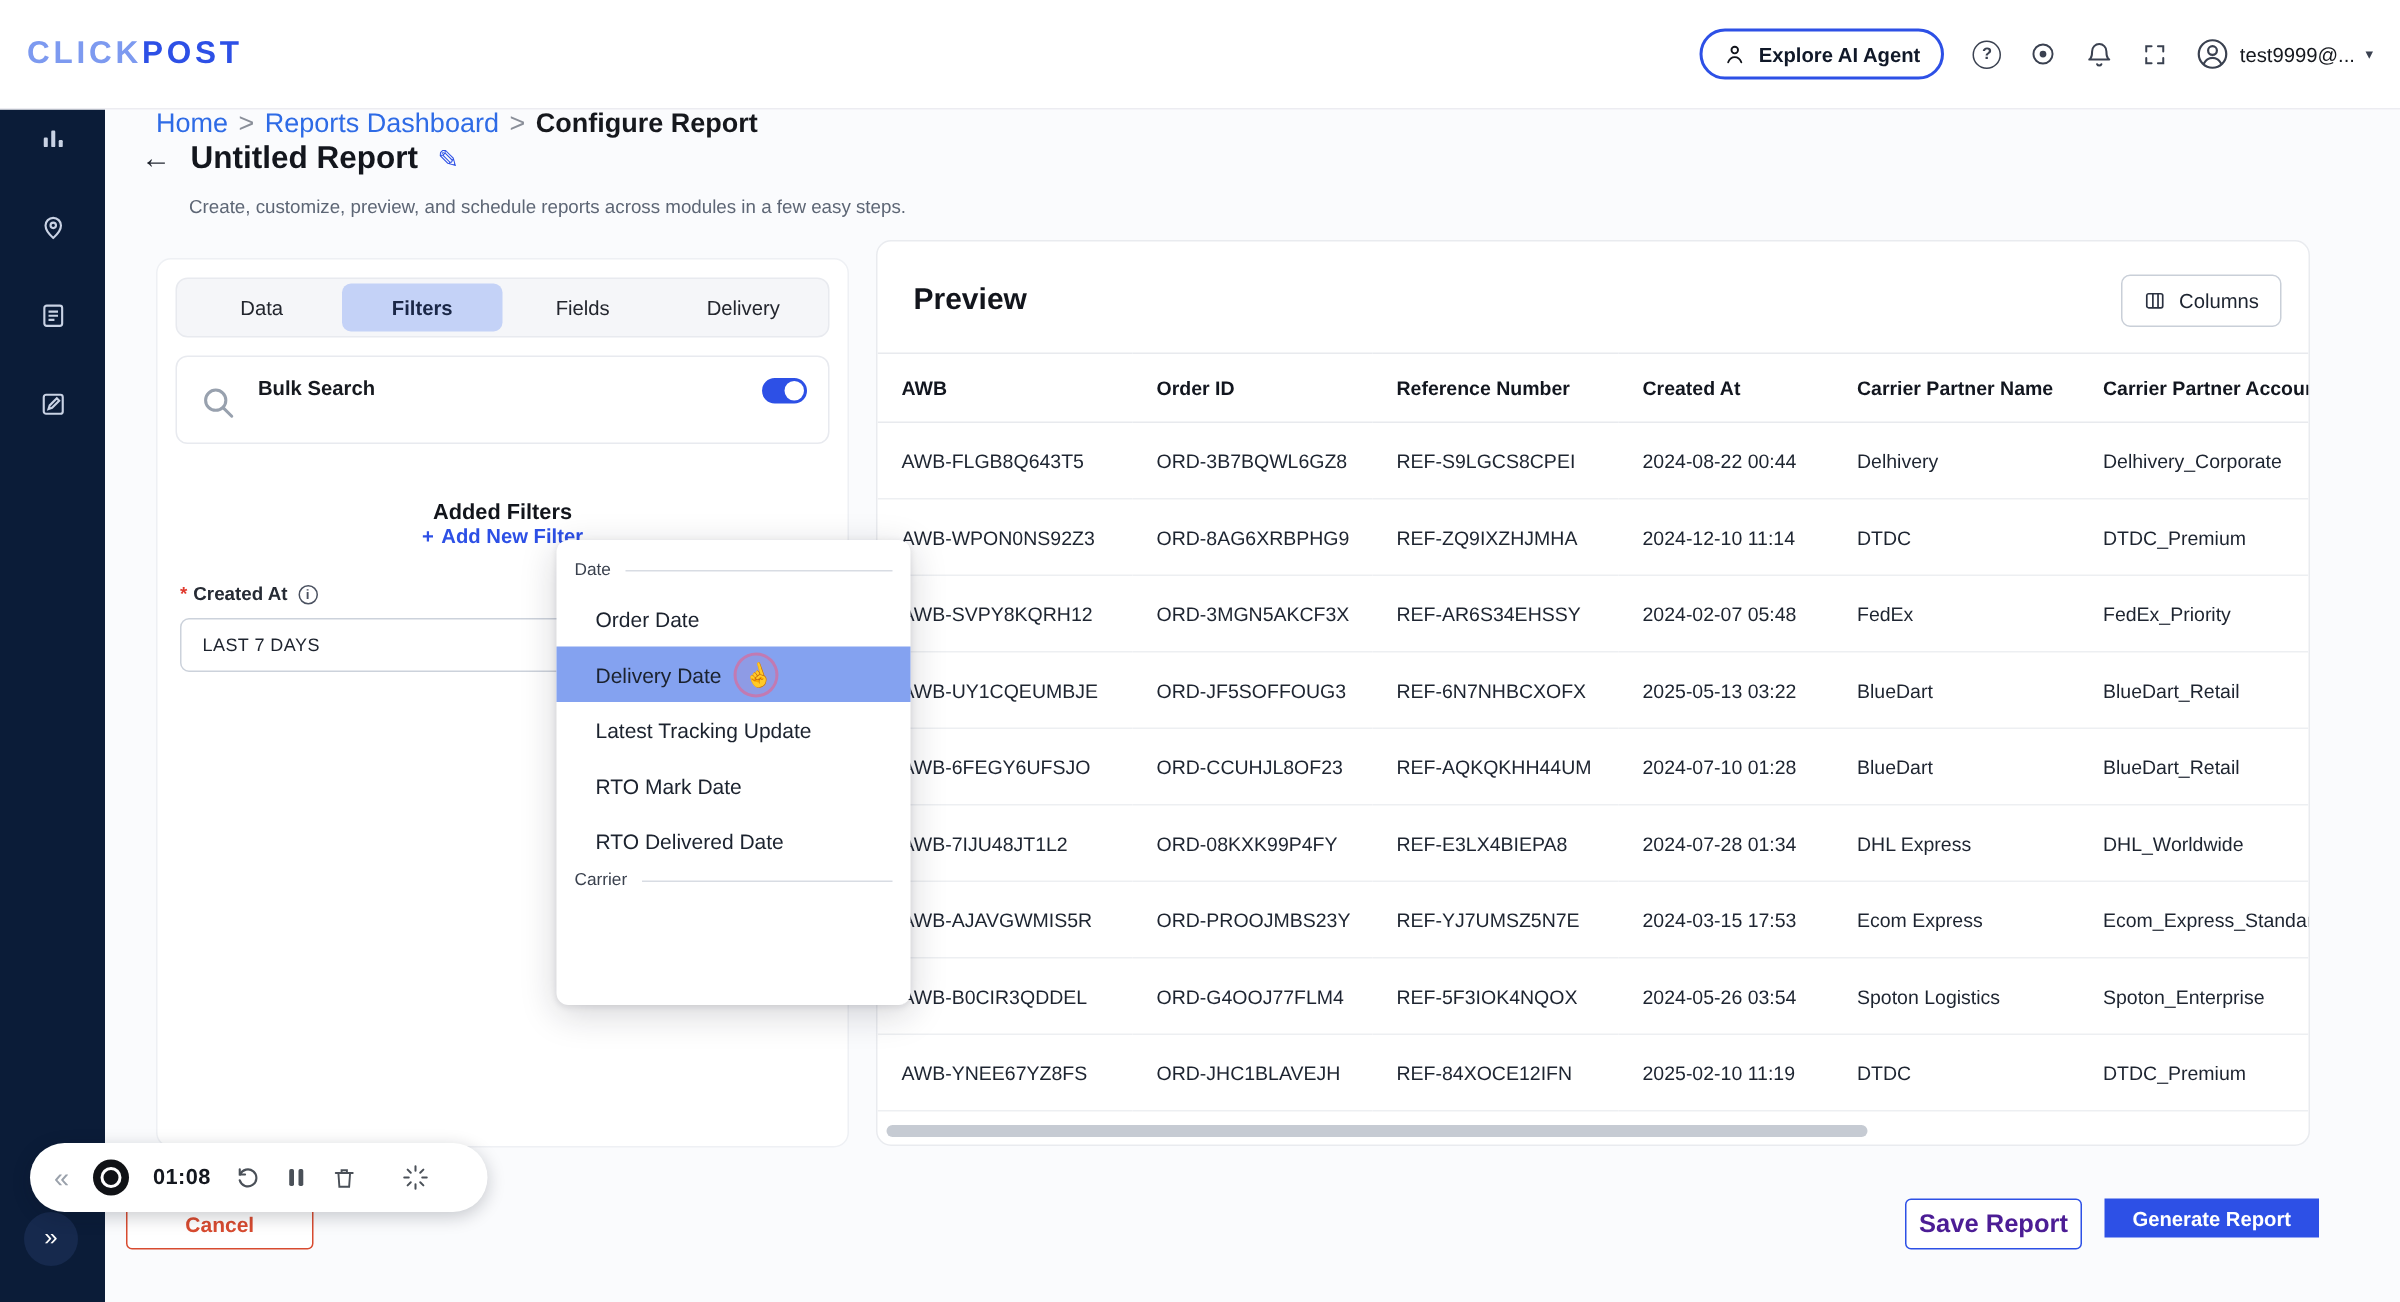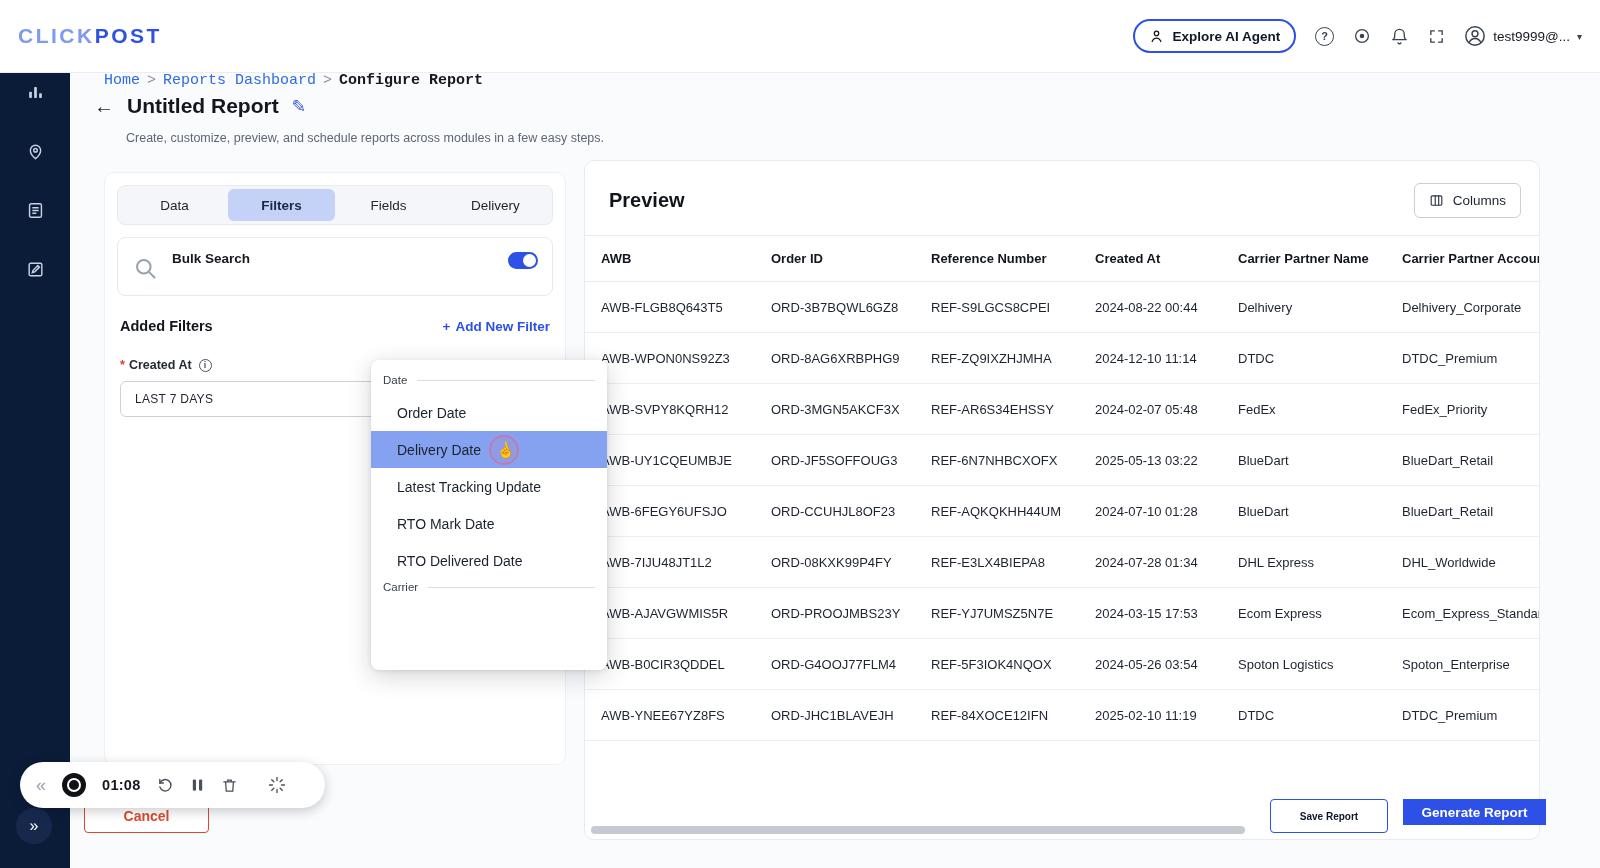--- a/index.html
+++ b/index.html
@@ -48,21 +48,21 @@
   .side-icon { cursor: pointer; display: flex; }
   .sidebar-expand {
     position: absolute; left: 16px; bottom: 24px; width: 36px; height: 36px;
     border-radius: 50%; background: #16294d; color: #fff; font-size: 16px;
     display: flex; align-items: center; justify-content: center; z-index: 65; cursor: pointer;
   }
 
   
   .breadcrumb {
     position: absolute; left: 104px; top: 72px; display: flex; gap: 7px;
-    font-size: 15px; align-items: flex-end; z-index: 5; font-family: Liberation Mono, monospace;
+    font-size: 18px; align-items: flex-end; z-index: 5;
   }
   .crumb-link { color: #2e6be6; cursor: pointer; }
   .crumb-sep { color: #8a8f99; }
   .crumb-current { color: #16181d; font-weight: 700; }
   .title-row { position: absolute; left: 94px; top: 94px; display: flex; align-items: center; gap: 13px; z-index: 5; }
   .back-arrow { font-size: 20px; font-weight: 700; color: #1c212b; cursor: pointer; }
   .page-title { font-size: 21px; font-weight: 700; color: #13161d; }
   .edit-pencil { color: #2d50e6; font-size: 17px; cursor: pointer; }
   .subtitle { position: absolute; left: 126px; top: 131px; font-size: 12.5px; color: #5d6675; z-index: 5; }
 
@@ -85,21 +85,21 @@
     position: relative; margin-top: 12px; border: 1px solid #e8eaef; border-radius: 8px;
     padding: 13px 14px; display: flex; gap: 13px; align-items: flex-start;
   }
   .bulk-title { font-size: 13.5px; font-weight: 700; color: #16191f; margin-bottom: 6px; }
   .bulk-desc { font-size: 11.5px; color: #6c7480; line-height: 1.5; max-width: 305px; }
   .toggle {
     position: absolute; right: 14px; top: 14px; width: 30px; height: 17px;
     border-radius: 9px; background: #2d50e6; cursor: pointer;
   }
   .toggle .knob { position: absolute; right: 2px; top: 2px; width: 13px; height: 13px; border-radius: 50%; background: #fff; }
-  .filters-row { display: flex; justify-content: space-between; align-items: center; margin-top: 22px; padding: 0 3px; }
+  .filters-row { display: flex; justify-content: space-between; align-items: center; margin-top: 38px; padding: 0 3px; flex-direction: column; }
   .added-filters { font-size: 14.5px; font-weight: 700; color: #12151c; }
   .add-new { color: #2d50e6; font-size: 13.5px; font-weight: 600; display: flex; align-items: center; gap: 5px; cursor: pointer; }
   .created-label { margin-top: 24px; padding: 0 3px; display: flex; align-items: center; gap: 4px; font-size: 12.5px; font-weight: 600; color: #262b34; }
   .req { color: #e03a2e; }
   .info-i {
     width: 13px; height: 13px; border: 1px solid #4a5160; border-radius: 50%;
     font-size: 9px; font-weight: 600; color: #4a5160; margin-left: 3px;
     display: inline-flex; align-items: center; justify-content: center; cursor: pointer;
   }
   .select-box {
@@ -125,21 +125,21 @@
   .click-ring {
     position: absolute; left: 118px; top: 50%; transform: translateY(-50%);
     width: 30px; height: 30px; border-radius: 50%;
     border: 2.5px solid rgba(236,94,134,0.55); background: rgba(236,94,134,0.10);
     display: flex; align-items: center; justify-content: center;
   }
   .hand { font-size: 15px; color: #23272e; transform: rotate(-18deg) translate(1px,1px); }
 
   
   .preview {
-    position: absolute; left: 584px; top: 160px; width: 956px; height: 680px;
+    position: absolute; left: 584px; top: 160px; width: 956px; height: 604px;
     background: #fff; border: 1px solid #e9ebef; border-radius: 10px;
     z-index: 10; overflow: hidden;
   }
   .preview-head { display: flex; justify-content: space-between; align-items: center; padding: 22px 18px 17px 24px; }
   .preview-title { font-size: 20px; font-weight: 700; color: #12151c; }
   .columns-btn {
     display: flex; align-items: center; gap: 9px; height: 35px; padding: 0 14px;
     border: 1px solid #c9cfd8; border-radius: 6px; background: #fff;
     font-size: 13.5px; color: #1d2430; cursor: pointer;
   }
@@ -169,22 +169,22 @@
   .rec-icon { display: flex; cursor: pointer; }
 
   
   .cancel-btn {
     position: absolute; left: 84px; top: 799px; width: 125px; height: 34px; z-index: 20;
     border: 1.5px solid #d84b30; border-radius: 4px; background: #fff; color: #d84b30;
     font-size: 14px; font-weight: 600; display: flex; align-items: center; justify-content: center; cursor: pointer;
   }
   .save-btn {
     position: absolute; left: 1270px; top: 799px; width: 118px; height: 34px; z-index: 20;
-    border: 1px solid #2d50e6; border-radius: 4px; background: #fff; color: #0f172a;
-    font-size: 10px; font-weight: 600; display: flex; align-items: center; justify-content: center; cursor: pointer;
+    border: 1px solid #2d50e6; border-radius: 4px; background: #fff; color: #4c1d95;
+    font-size: 17px; font-weight: 600; display: flex; align-items: center; justify-content: center; cursor: pointer;
   }
   .generate-btn {
     position: absolute; left: 1403px; top: 799px; width: 143px; height: 26px; z-index: 20;
     border-radius: 0; background: #2d50e6; color: #fff;
     font-size: 13.5px; font-weight: 600; display: flex; align-items: center; justify-content: center; cursor: pointer;
   }
 </style>
 </head>
 <body>
 

